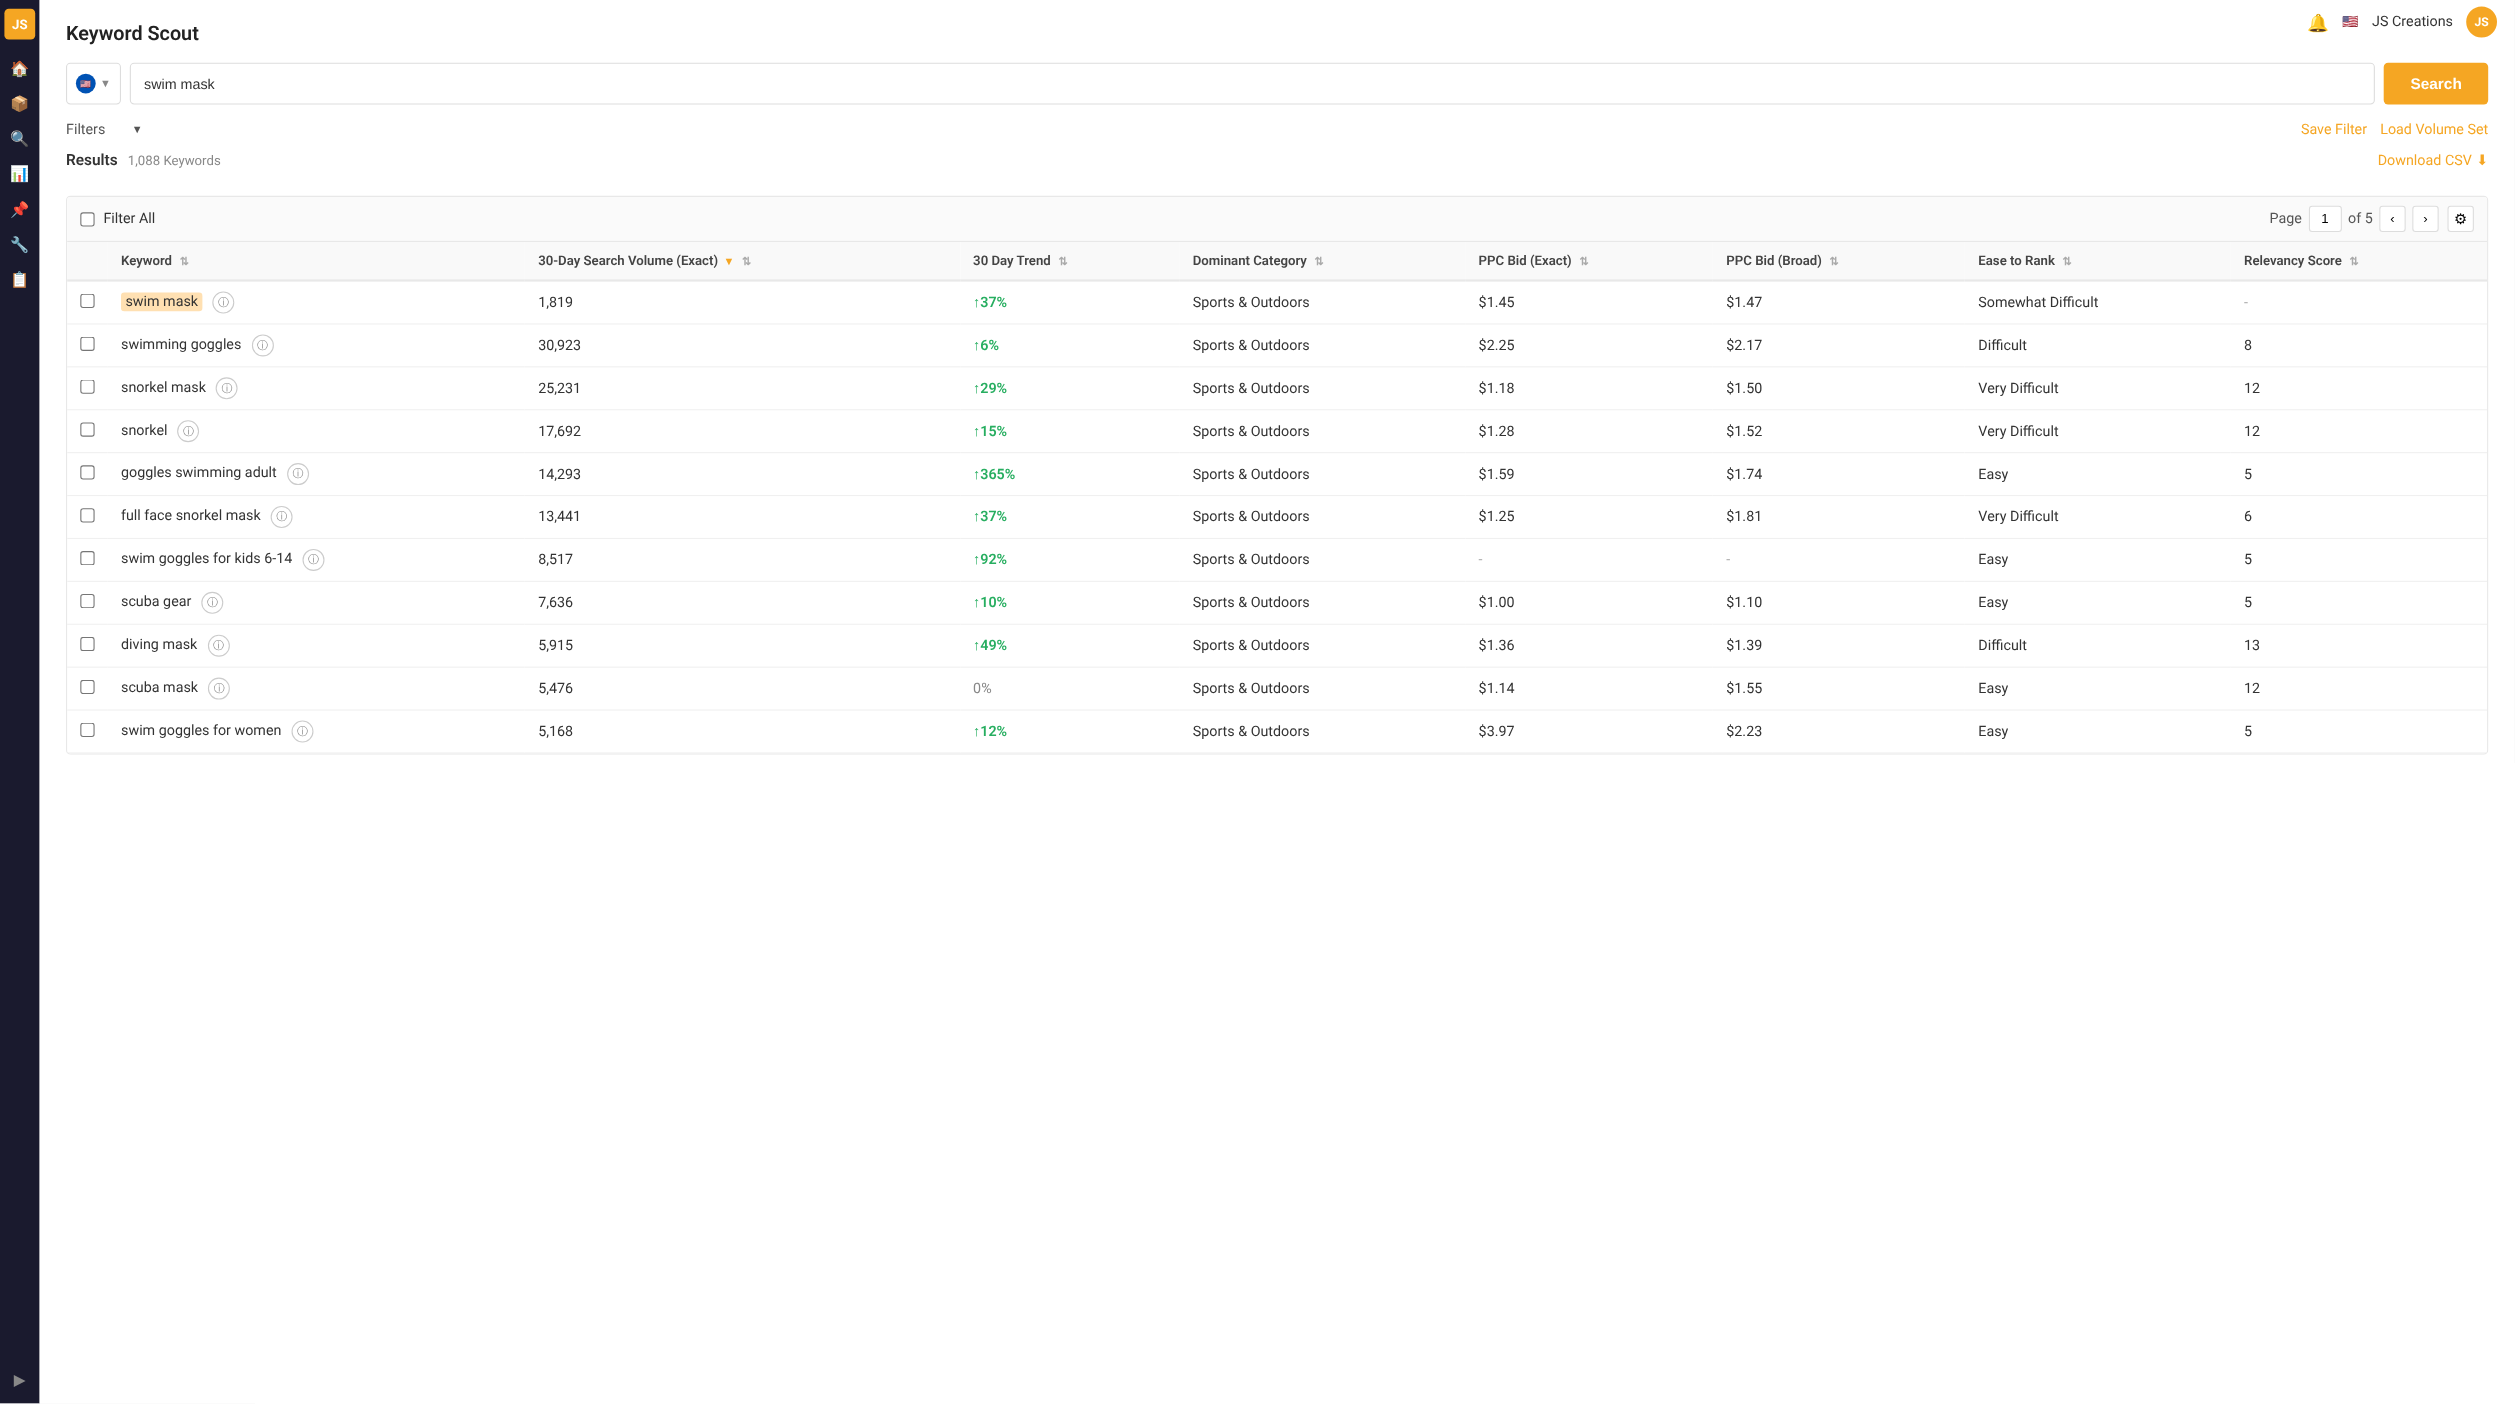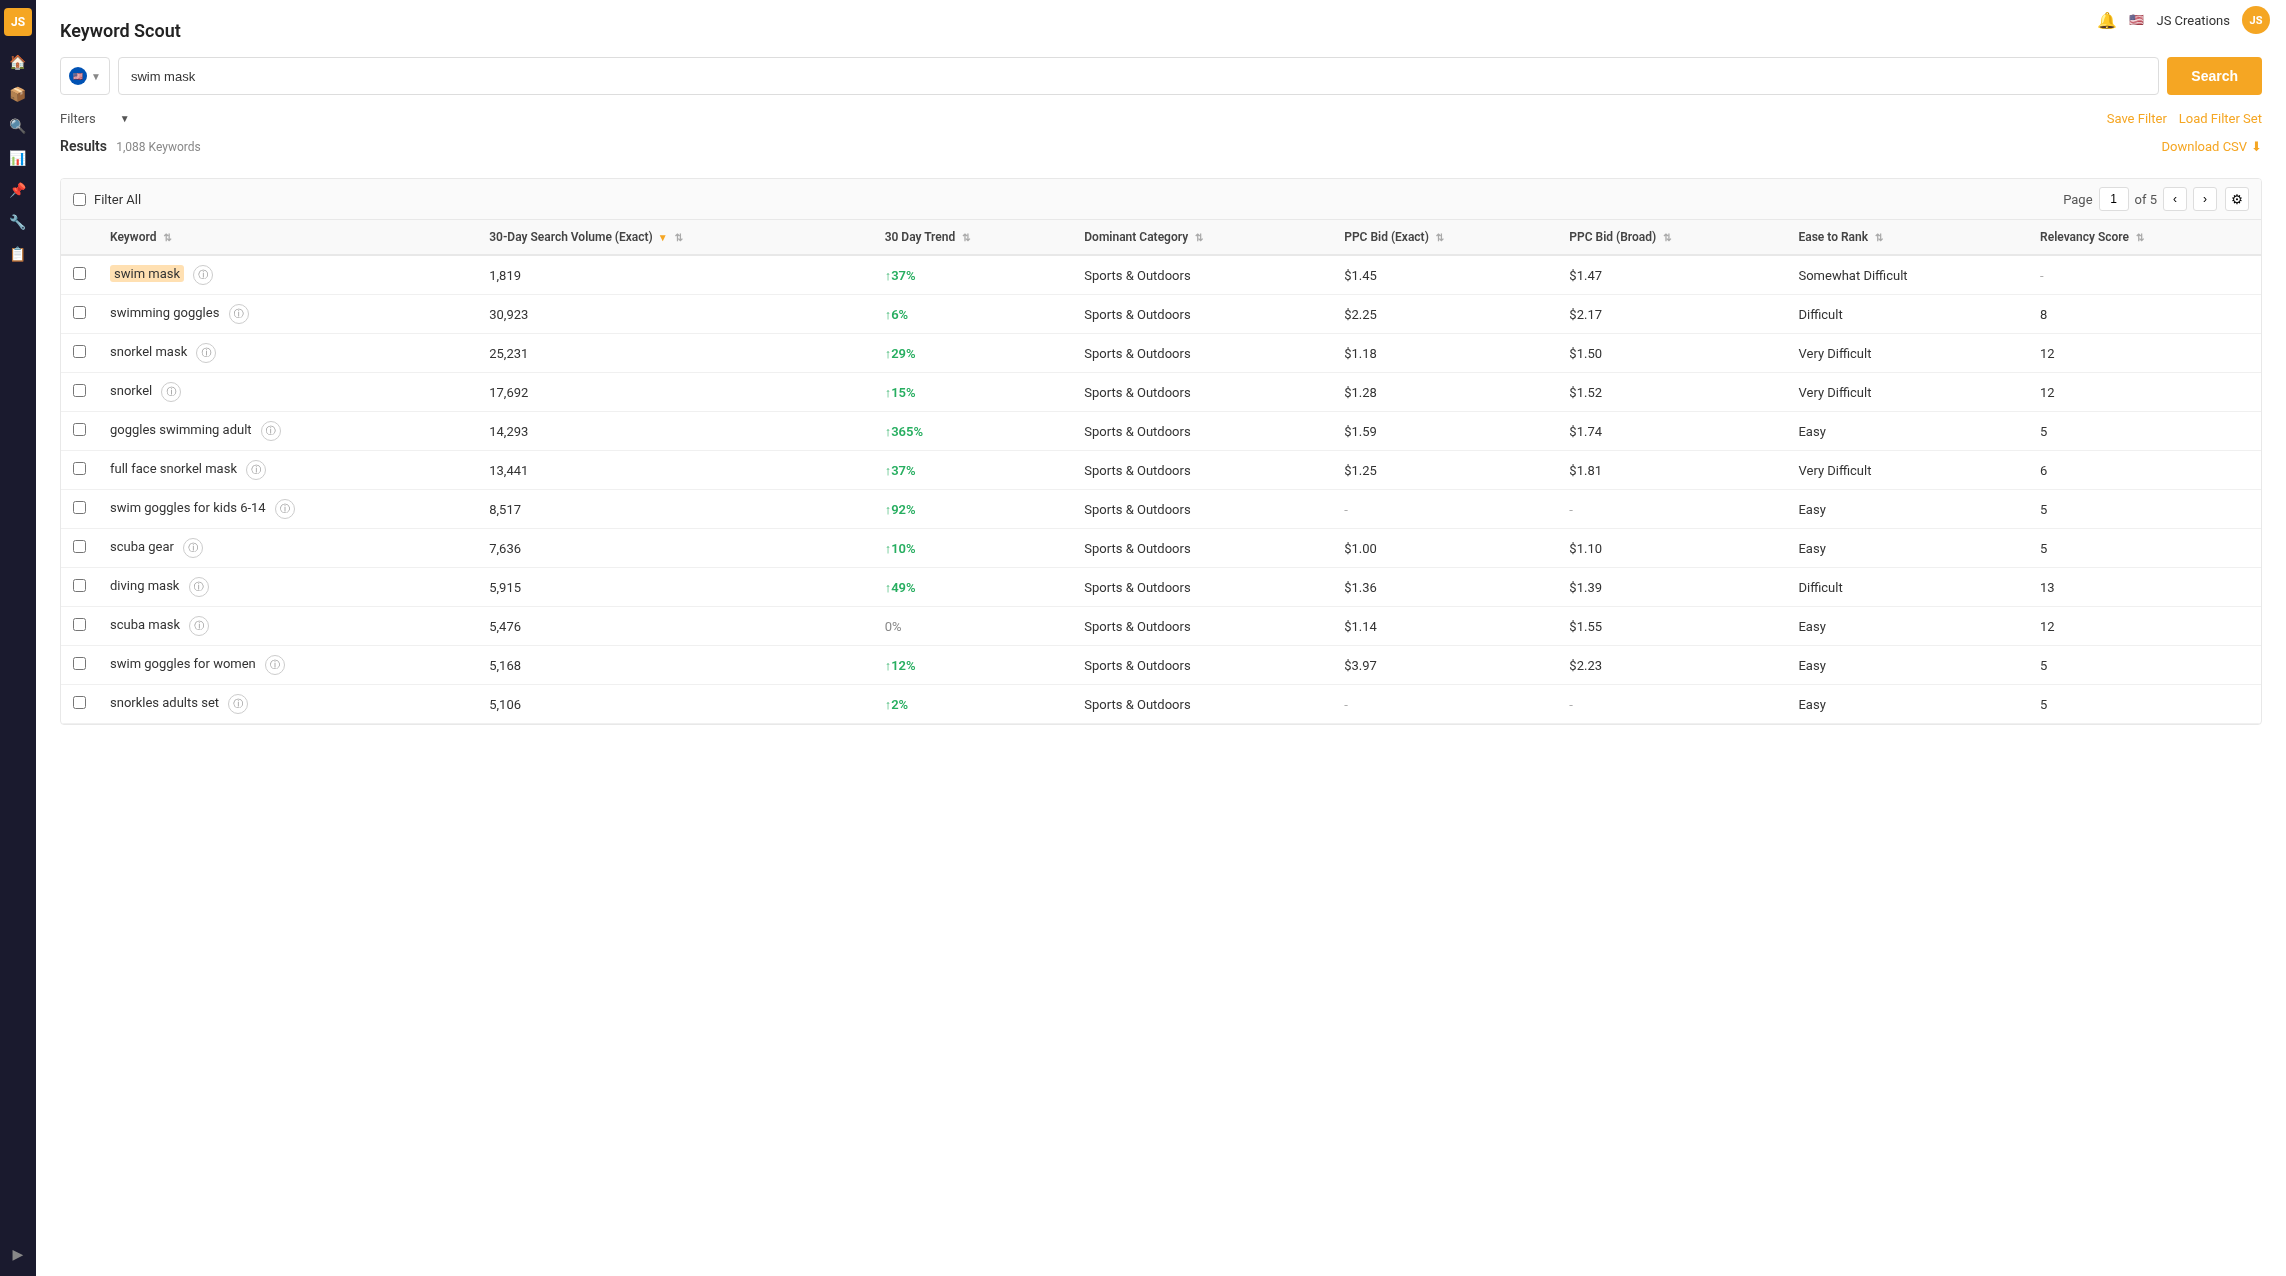--- a/index.html
+++ b/index.html
@@ -286,21 +286,21 @@
     <button class="search-btn">Search</button>
   </div>
 
   <div class="filters-row">
     <div class="filters-btn">
       <span>Filters</span>
       <span style="font-size:10px;">▼</span>
     </div>
     <div class="filter-actions">
       <a class="filter-link">Save Filter</a>
-      <a class="filter-link">Load Filter Set</a>
+      <a class="filter-link">Load Volume Set</a>
     </div>
   </div>
 
   <div class="results-header">
     <div>
       <span class="results-title">Results</span>
       <span class="results-count">1,088 Keywords</span>
     </div>
     <div class="download-csv">
       <span>Download CSV</span>
@@ -489,31 +489,17 @@
         <span class="icon-circle" style="margin-left:6px;">ⓘ</span>
       </td>
       <td>5,168</td>
       <td><span class="trend-up">↑12%</span></td>
       <td>Sports &amp; Outdoors</td>
       <td><span>$3.97</span></td>
       <td><span>$2.23</span></td>
       <td>Easy</td>
       <td><span>5</span></td>
     </tr>
-          <tr>
-      <td class="checkbox-cell"><input type="checkbox" style=""></td>
-      <td>
-        <span>snorkles adults set</span>
-        <span class="icon-circle" style="margin-left:6px;">ⓘ</span>
-      </td>
-      <td>5,106</td>
-      <td><span class="trend-up">↑2%</span></td>
-      <td>Sports &amp; Outdoors</td>
-      <td><span class="dash">-</span></td>
-      <td><span class="dash">-</span></td>
-      <td>Easy</td>
-      <td><span>5</span></td>
-    </tr>
         </tbody>
     </table>
   </div>
 
 </div>
 
 </body></html>

